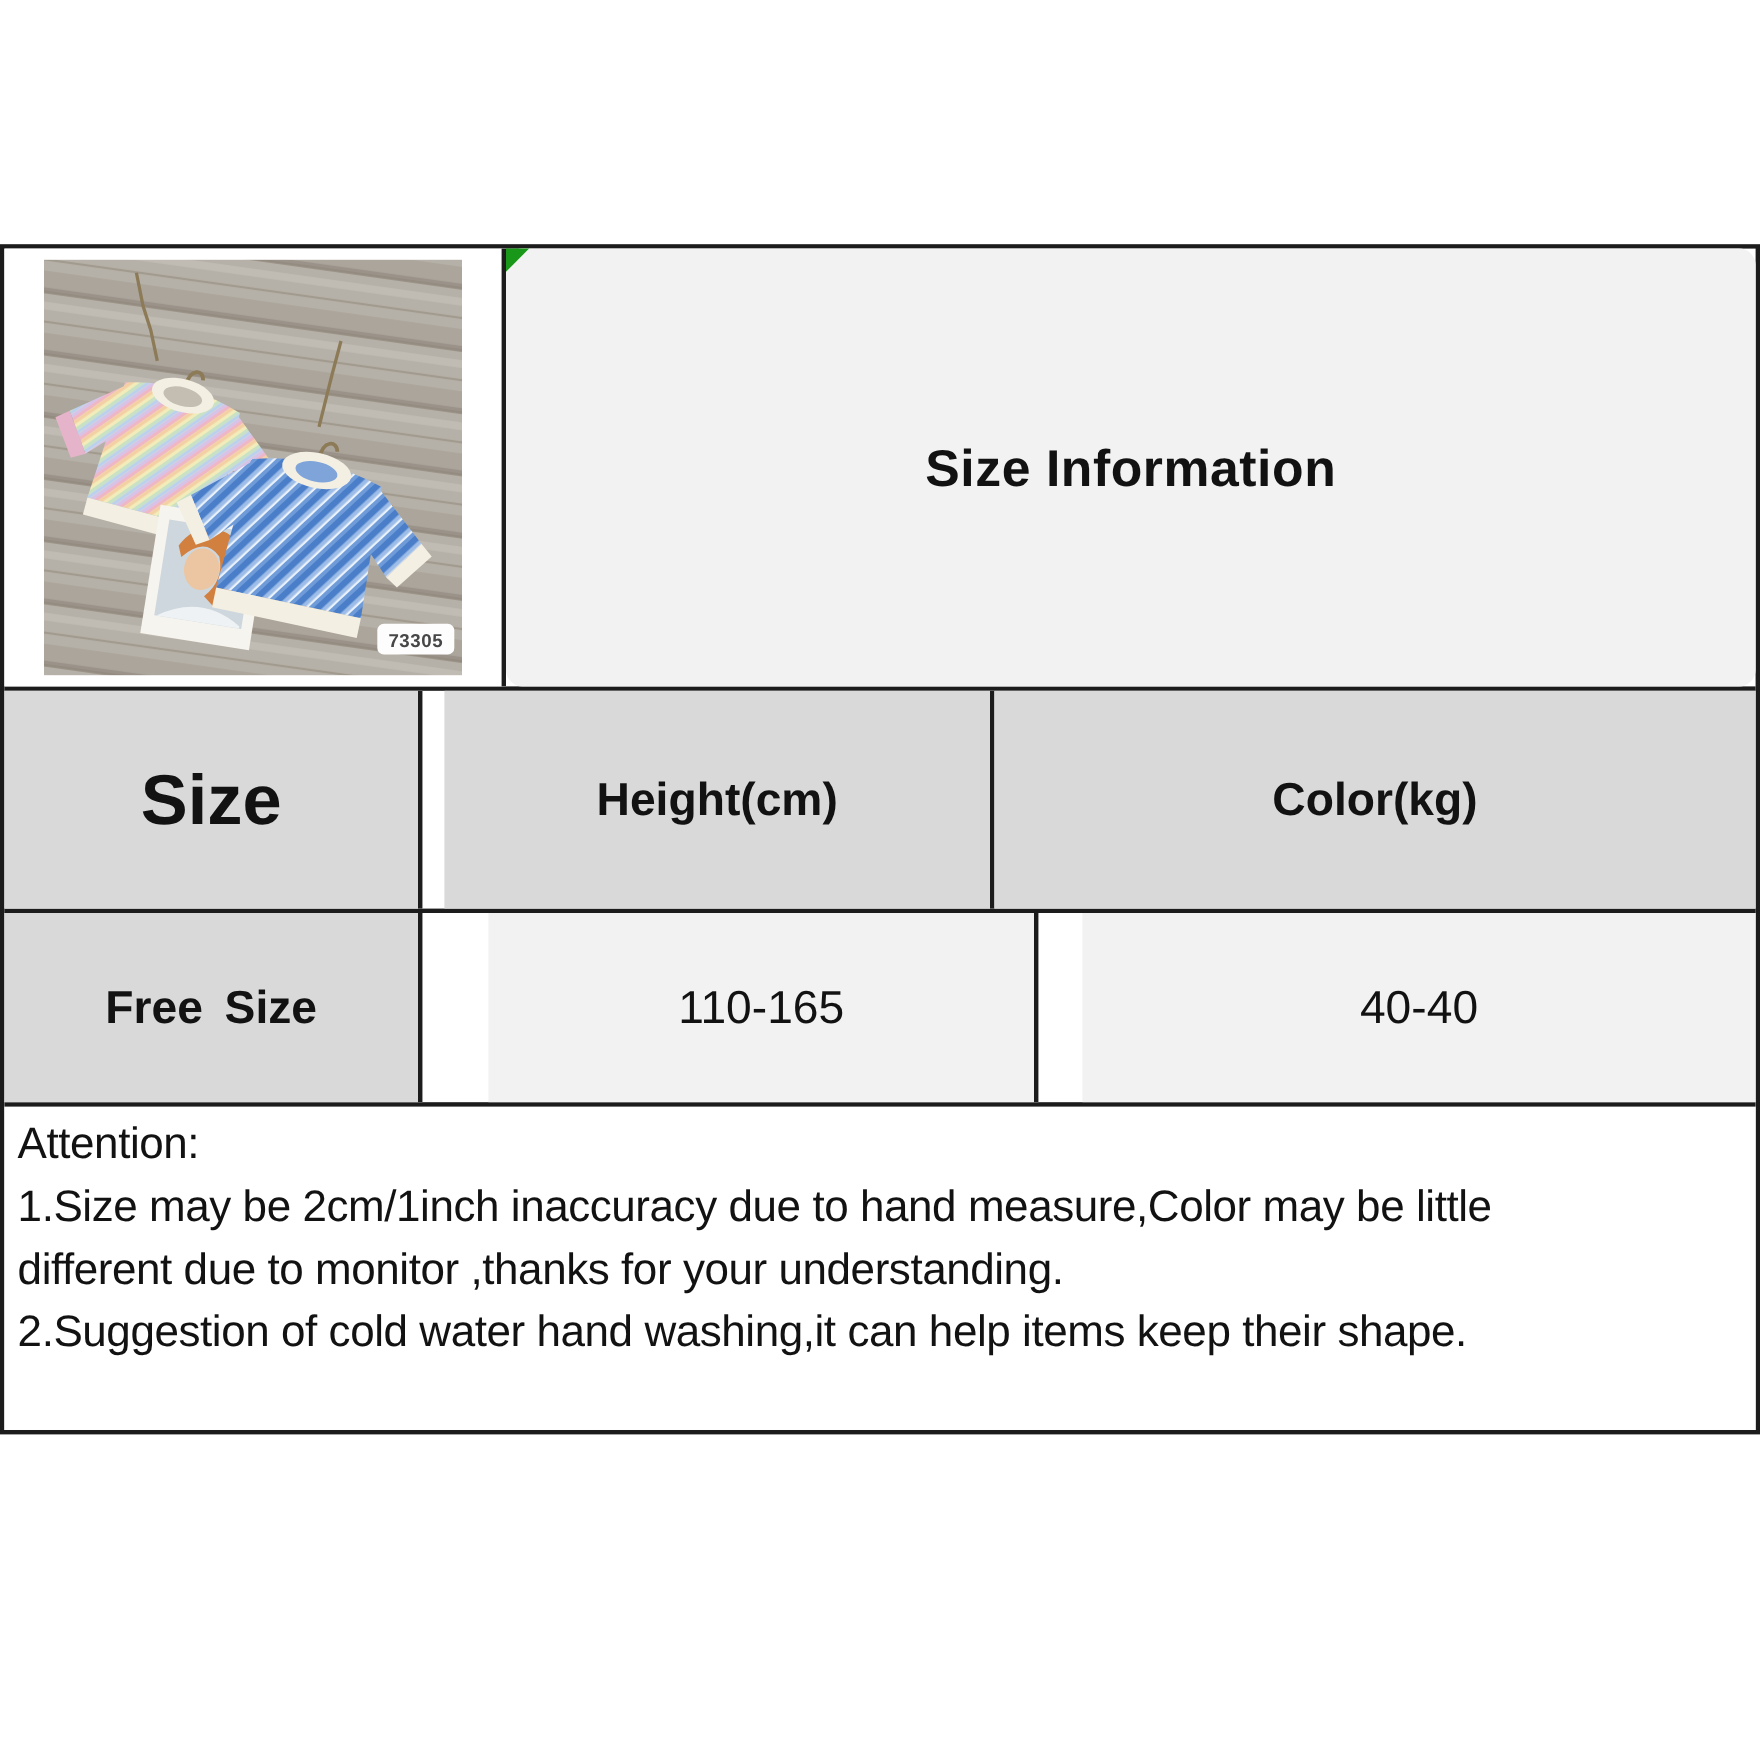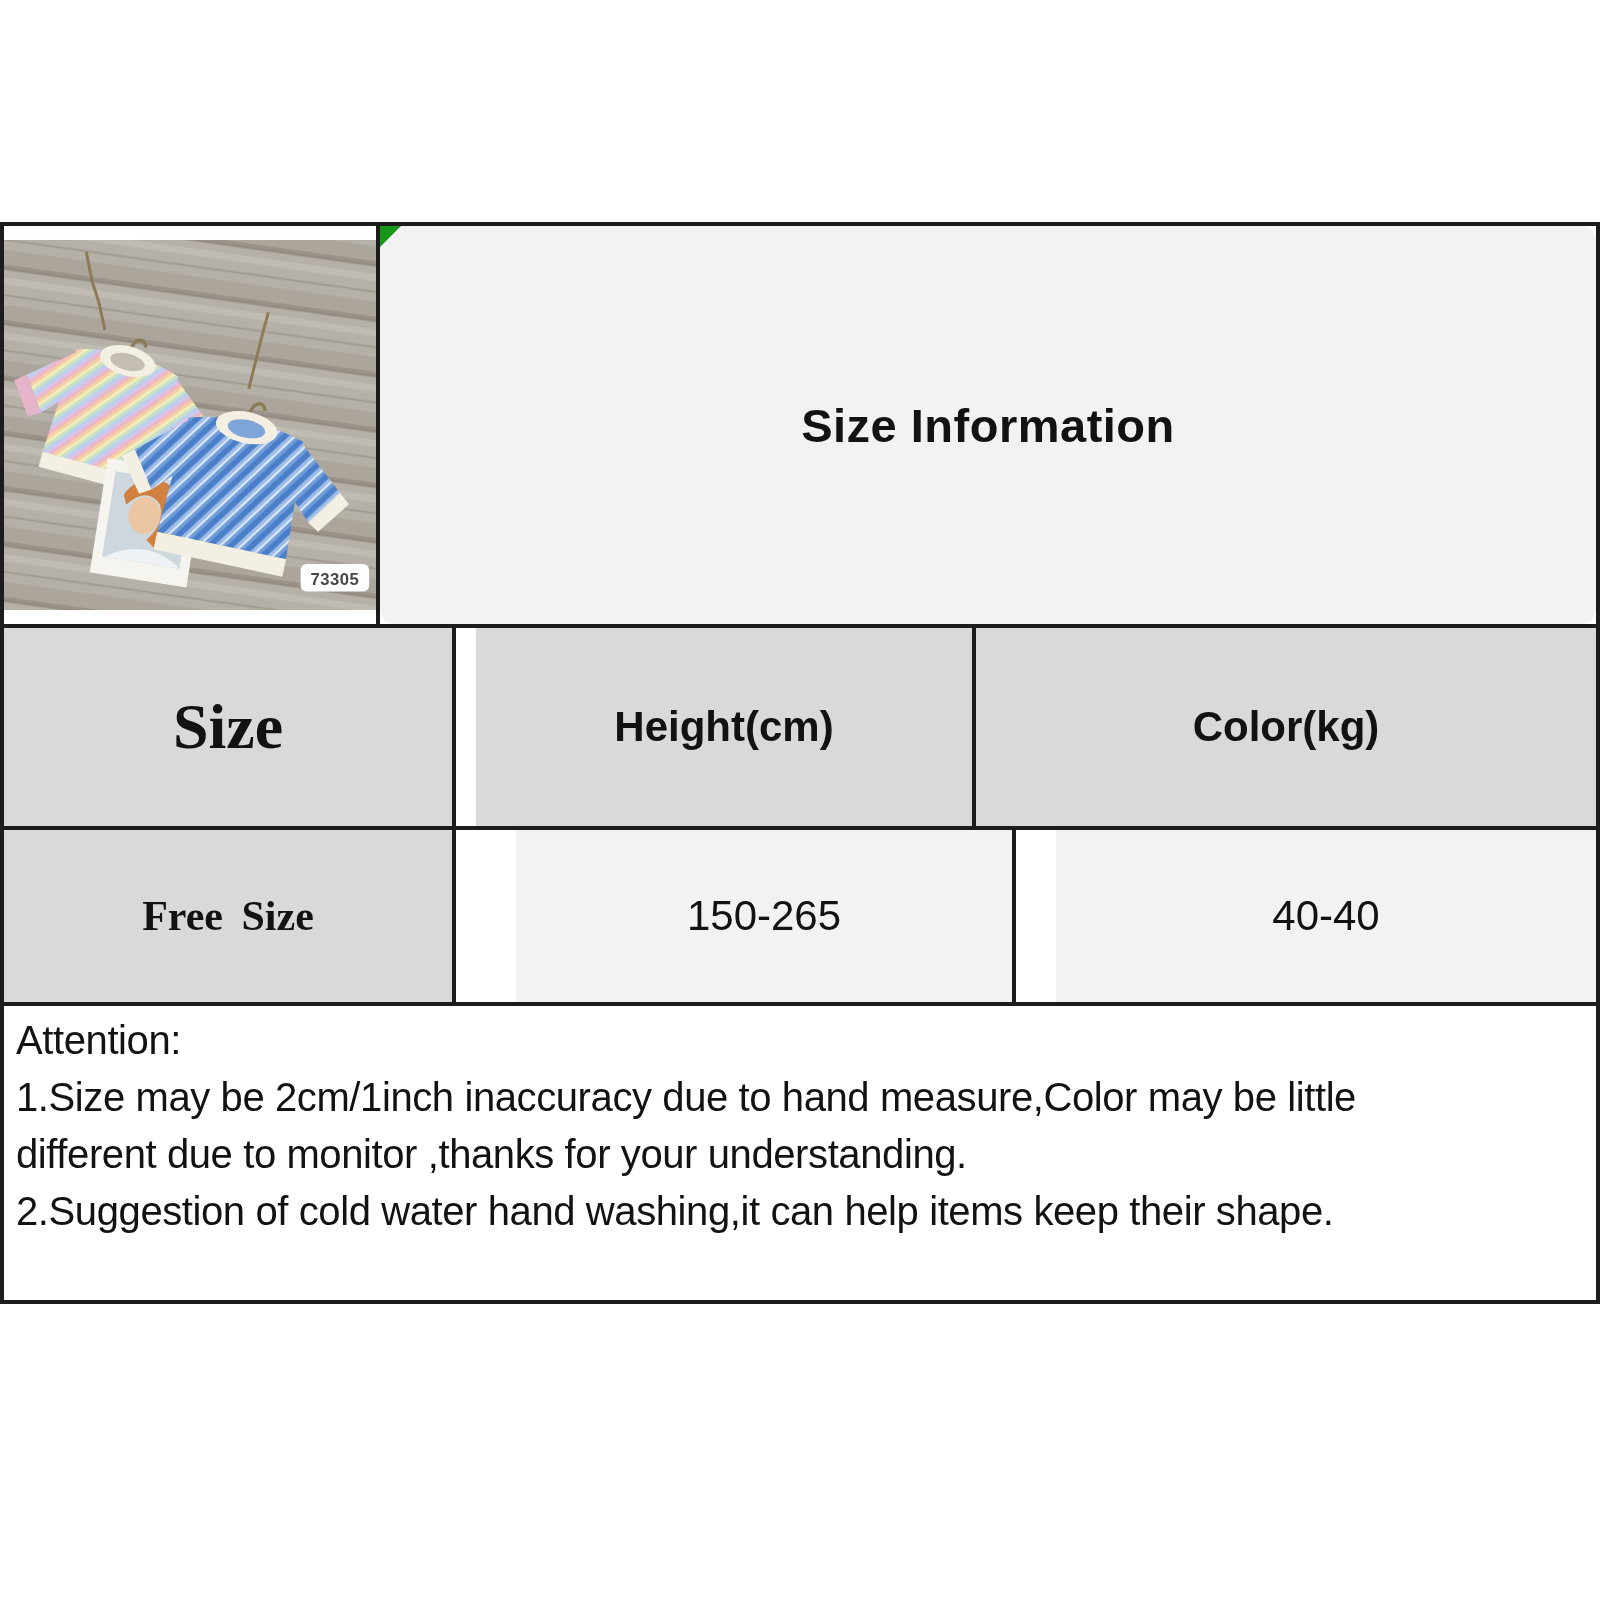--- a/index.html
+++ b/index.html
@@ -20,37 +20,37 @@
   .row{display:flex;width:100%;box-sizing:border-box;}
   .row + .row{border-top:4px solid #1c1c1c;}
   .cell{
     display:flex;align-items:center;justify-content:center;
     box-sizing:border-box;
   }
   .cell.brd{border-right:4px solid #1c1c1c;}
   
   .top-row{height:398px;}
   .photo-cell{
-    width:376px;background:#ffffff;
+    width:456px;background:#ffffff;
     align-items:center;justify-content:center;text-decoration:underline;
   }
   .title-cell{
     flex:1;background:#f2f2f2;position:relative;border-radius:15px;
   }
   .corner-marker{
     position:absolute;top:0;left:0;width:0;height:0;
     border-top:21px solid #189718;
     border-right:21px solid transparent;
   }
   .title-text{
     font-size:47px;font-weight:bold;letter-spacing:0.5px;
   }
   
   .head-row{height:202px;}
-  .col-size{width:452px;font-family:Liberation Serif, serif;}
+  .col-size{width:380px;}
   .col-height{width:500px;margin-left:20px;}
   .col-weight{flex:1;}
   .hdr{background:#d9d9d9;font-weight:bold;font-size:42px;}
   .hdr-big{font-size:64px;}
   
   .data-row{height:176px;gap:40px;}
   .rowhead{background:#d9d9d9;font-weight:bold;font-size:42px;word-spacing:8px;}
   .value{background:#f2f2f2;font-size:42px;font-weight:normal;}
   
   .attention{
@@ -151,21 +151,21 @@
     </div>
 
     <div class="row head-row">
       <div class="cell brd col-size hdr hdr-big">Size</div>
       <div class="cell brd col-height hdr">Height(cm)</div>
       <div class="cell col-weight hdr">Color(kg)</div>
     </div>
 
     <div class="row data-row">
       <div class="cell brd col-size rowhead">Free Size</div>
-      <div class="cell brd col-height value">150-265</div>
+      <div class="cell brd col-height value">110-165</div>
       <div class="cell col-weight value">40-40</div>
     </div>
 
     <div class="attention">
       <div class="attn-line">Attention:</div>
       <div class="attn-line">1.Size may be 2cm/1inch inaccuracy due to hand measure,Color may be little</div>
       <div class="attn-line">different due to monitor ,thanks for your understanding.</div>
       <div class="attn-line">2.Suggestion of cold water hand washing,it can help items keep their shape.</div>
     </div>
 

